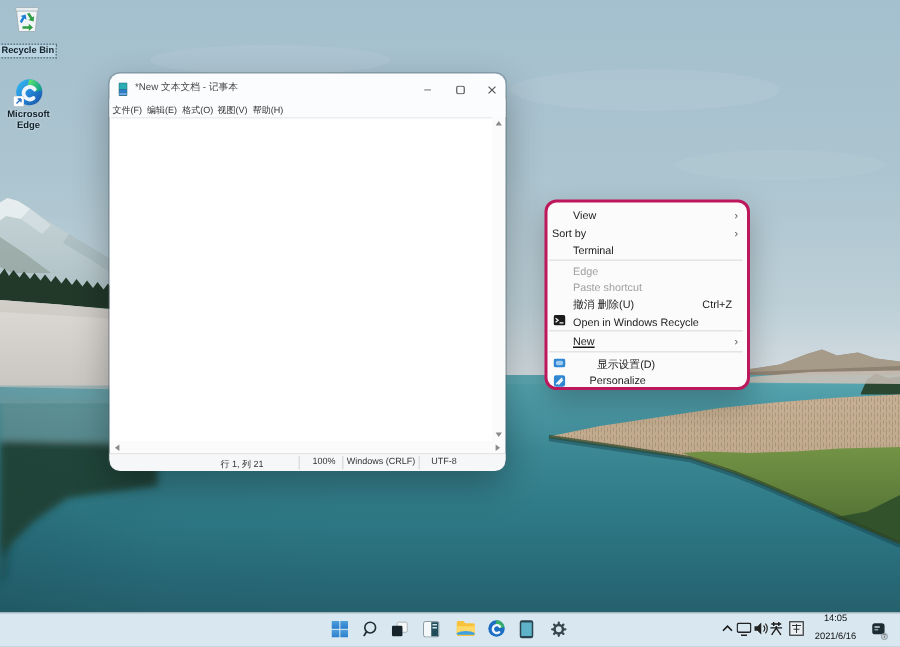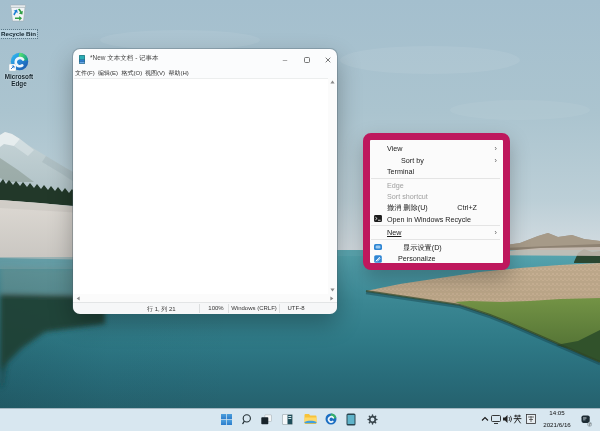--- a/index.html
+++ b/index.html
@@ -189,31 +189,31 @@
     <span class="abs" style="left:74px;top:2px;">行 1, 列 21</span>
     <div class="abs" style="left:126px;top:1px;width:1px;height:9px;background:#dcdedf;"></div>
     <span class="abs" style="left:133px;top:2px;width:20px;text-align:center;">100%</span>
     <div class="abs" style="left:155px;top:1px;width:1px;height:9px;background:#dcdedf;"></div>
     <span class="abs" style="left:158px;top:2px;width:46px;text-align:center;white-space:nowrap;">Windows (CRLF)</span>
     <div class="abs" style="left:206px;top:1px;width:1px;height:9px;background:#dcdedf;"></div>
     <span class="abs" style="left:206px;top:2px;width:34px;text-align:center;">UTF-8</span>
   </div>
 </div>
 
-<div class="abs" style="left:363px;top:133px;width:133px;height:123px;background:#fbfbfb;border:7px solid #be185d;border-radius:8px;box-shadow:0 8px 20px rgba(0,0,0,0.25);font-size:7.2px;color:#1b1b1b;">
+<div class="abs" style="left:363px;top:133px;width:133px;height:123px;background:#fbfbfb;border:2px solid #be185d;border-radius:8px;box-shadow:0 8px 20px rgba(0,0,0,0.25);font-size:7.2px;color:#1b1b1b;">
   <span class="abs" style="left:17px;top:4px;">View</span>
     <span class="abs" style="right:6px;top:4px;color:#555;">›</span>
-  <span class="abs" style="left:31px;top:15.5px;">Sort by</span>
+  <span class="abs" style="left:3px;top:15.5px;">Sort by</span>
     <span class="abs" style="right:6px;top:15.5px;color:#555;">›</span>
   <span class="abs" style="left:17px;top:27px;">Terminal</span>
   <div class="abs" style="left:1px;top:37.5px;width:129px;height:1px;background:#e4e4e4;"></div>
   <span class="abs" style="left:17px;top:40.5px;color:#9f9f9f;">Edge</span>
-  <span class="abs" style="left:17px;top:51.5px;color:#9f9f9f;">Sort shortcut</span>
+  <span class="abs" style="left:17px;top:51.5px;color:#9f9f9f;">Paste shortcut</span>
   <span class="abs" style="left:17px;top:63px;">撤消 删除(U)</span>
-    <span class="abs" style="right:26px;top:63px;">Ctrl+Z</span>
+    <span class="abs" style="right:10px;top:63px;">Ctrl+Z</span>
   <span class="abs" style="left:17px;top:75px;">Open in Windows Recycle</span>
   <svg class="abs" style="left:3.5px;top:74.5px;" width="8" height="7" viewBox="0 0 9 8">
     <rect x="0" y="0" width="9" height="8" rx="1.5" fill="#1c1c1c"></rect>
     <path d="M1.5,2.5 l2,1.5 -2,1.5" stroke="#fff" stroke-width="0.9" fill="none"></path>
     <path d="M4.5,6 h3" stroke="#fff" stroke-width="0.9"></path>
   </svg>
   <div class="abs" style="left:1px;top:85px;width:129px;height:1px;background:#e4e4e4;"></div>
   <span class="abs" style="left:17px;top:88px;text-decoration:underline;">New</span>
     <span class="abs" style="right:6px;top:88px;color:#555;">›</span>
   <div class="abs" style="left:1px;top:98.5px;width:129px;height:1px;background:#e4e4e4;"></div>

